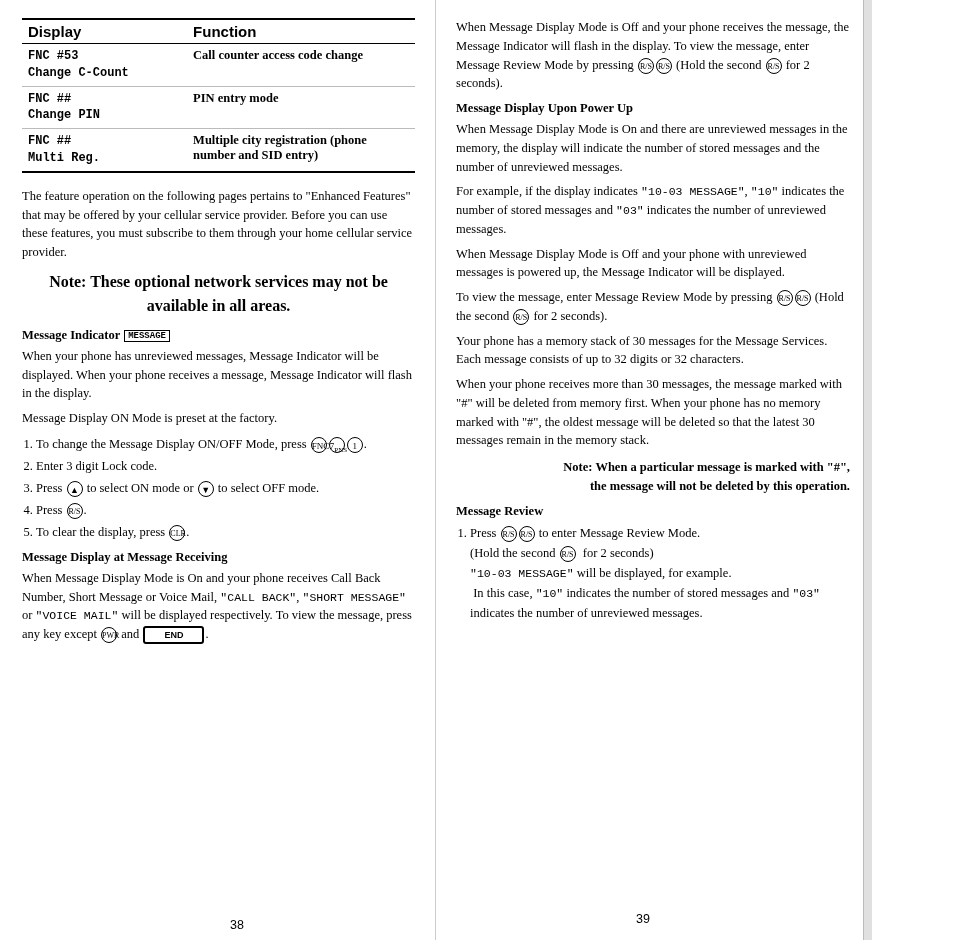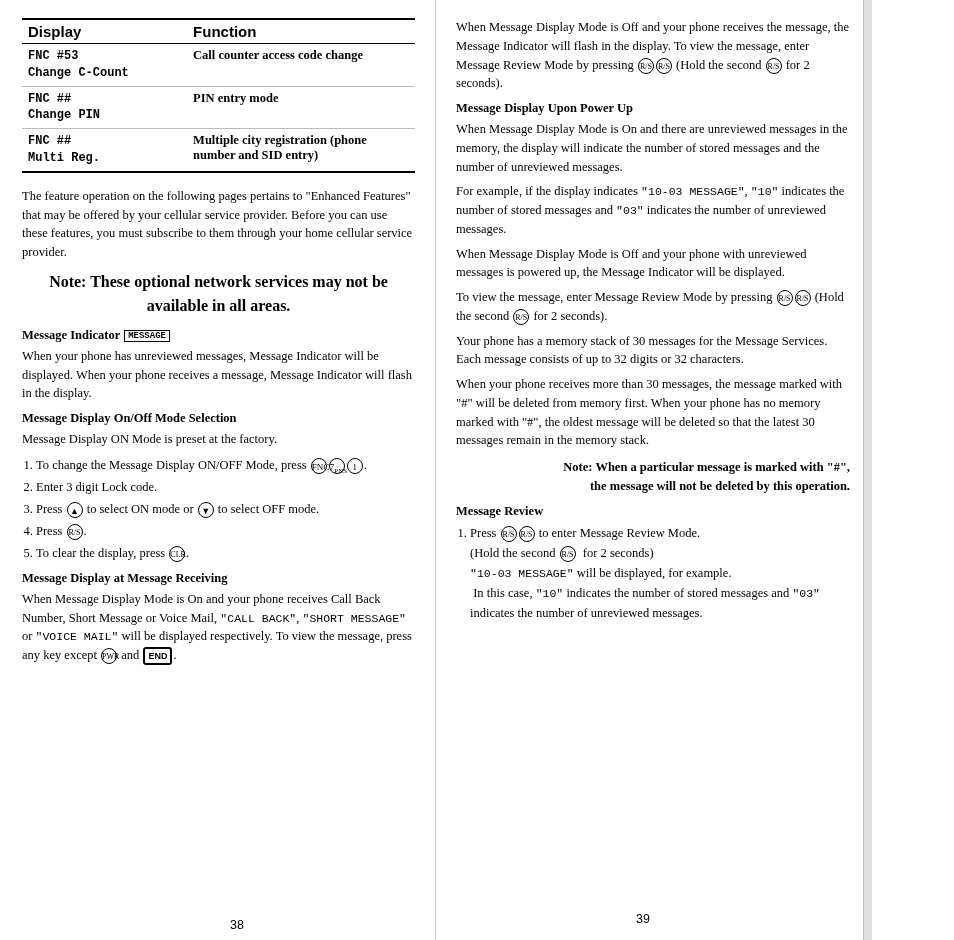--- a/index.html
+++ b/index.html
@@ -123,21 +123,21 @@
       text-align: center;
       font-size: 9px;
       font-family: Liberation Serif, serif;
       vertical-align: middle;
       margin: 0 1px;
     }
     .key-bold-rect {
       display: inline-block;
       border: 2px solid #000;
       border-radius: 3px;
-      padding: 0 3px;
+      padding: 0 19px;
       font-size: 9px;
       font-family: Arial, sans-serif;
       font-weight: bold;
       vertical-align: middle;
       margin: 0 1px;
       line-height: 14px;
     }
     .mono-inline {
       font-family: 'Courier New', Courier, monospace;
       font-size: 11.5px;
@@ -203,21 +203,20 @@
       <p class="section-intro">The feature operation on the following pages pertains to "Enhanced Features" that may be offered by your cellular service provider. Before you can use these features, you must subscribe to them through your home cellular service provider.</p>
       <div class="note-bold">
         <strong>Note: These optional network services may not be<br>available in all areas.</strong>
       </div>
 
       <div class="subsection-title">
         Message Indicator <span class="msg-indicator">MESSAGE</span>
       </div>
       <p class="subsection-body">When your phone has unreviewed messages, Message Indicator will be displayed.  When your phone receives a message, Message Indicator will flash in the display.</p>
 
-      <div class="subsection-title">Message Display On/Off Mode Selection</div>
       <p class="subsection-body">Message Display ON Mode is preset at the factory.</p>
       <ol class="numbered-list">
         <li>
           To change the Message Display ON/OFF Mode, press
           <span class="key-circle">FNC</span><span class="key-circle">7<sub style="font-size:7px">PNS</sub></span><span class="key-circle">1</span>.
         </li>
         <li>Enter 3 digit Lock code.</li>
         <li>Press <span class="key-circle">▲</span> to select ON mode or <span class="key-circle">▼</span> to select OFF mode.</li>
         <li>Press <span class="key-circle" style="font-size:8px">R/S</span>.</li>
         <li>To clear the display, press <span class="key-circle" style="font-size:8px">CLR</span>.</li>

